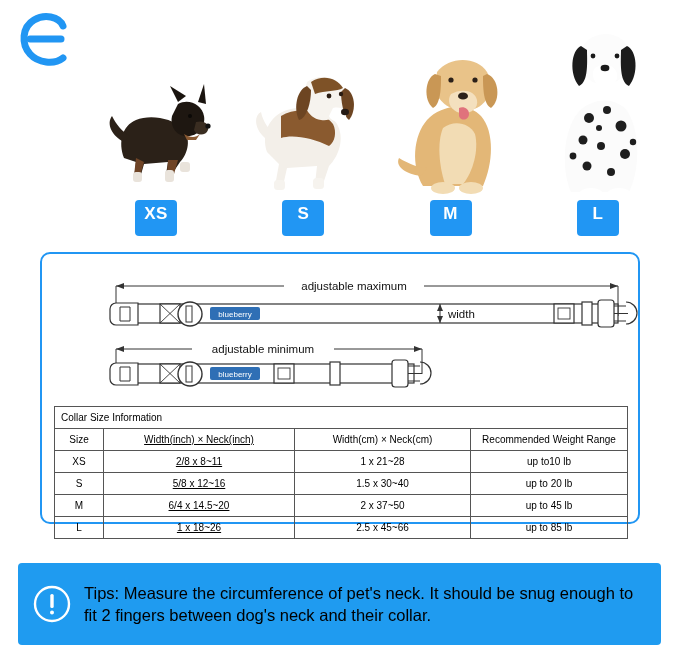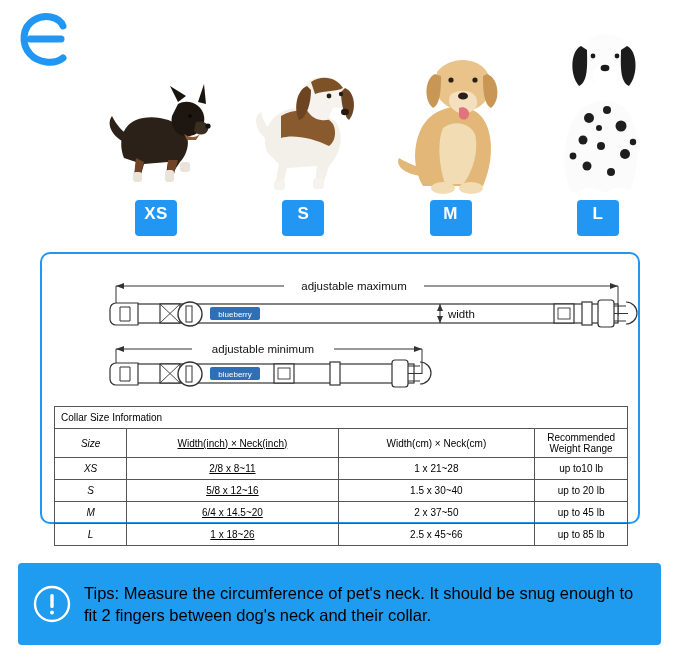--- a/index.html
+++ b/index.html
@@ -100,33 +100,33 @@
     width: 574px;
   }
   table.size-table {
     border-collapse: collapse;
     width: 100%;
     font-size: 10px;
     color: #000;
   }
   table.size-table td, table.size-table th {
     border: 1px solid #555;
-    padding: 3px 12px;
+    padding: 3px 0;
     text-align: center;
     font-weight: normal;
     height: 15px;
     margin-top: 28px;
   }
   table.size-table tr.title-row td {
     text-align: left;
     border-bottom: 1px solid #555;
     font-size: 10px;
     padding-left: 6px;
   }
-  table.size-table td.size-col { width: 48px; font-style: italic; }
+  table.size-table td.size-col { width: 48px; }
   table.size-table td.inch-col { width: 190px; text-decoration: underline; }
   table.size-table td.cm-col   { width: 175px; text-align: center; }
 
   
   .tips {
     position: absolute;
     left: 18px;
     top: 563px;
     width: 643px;
     height: 82px;

